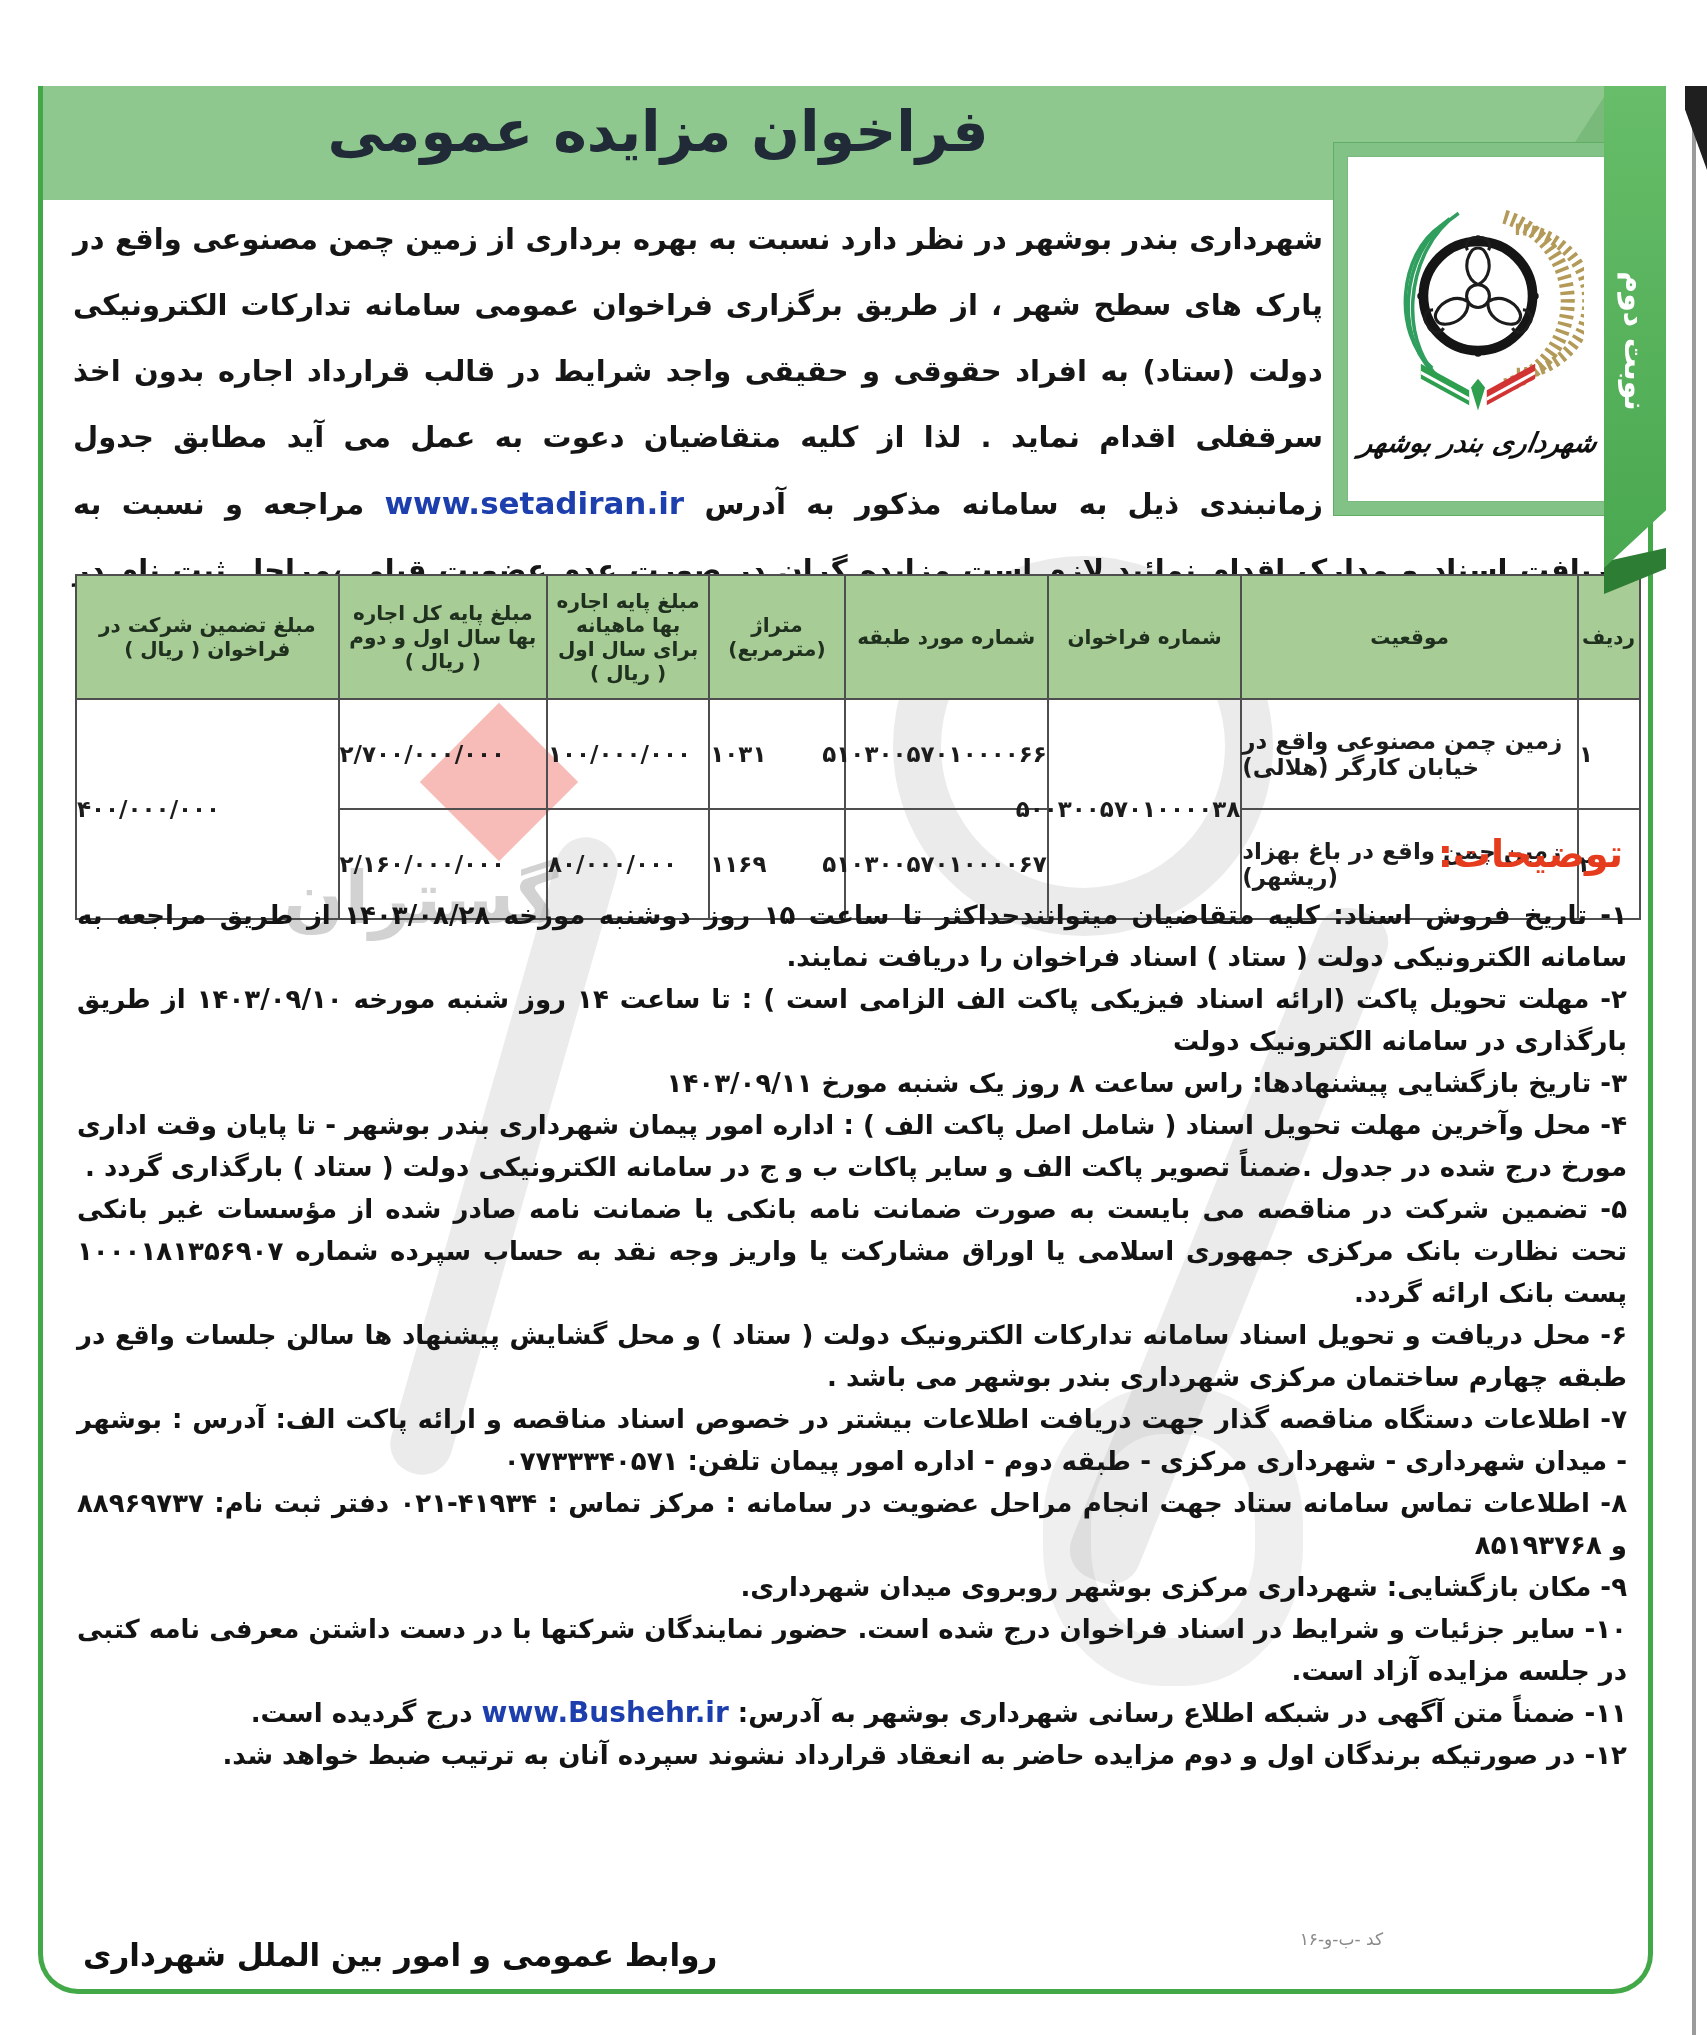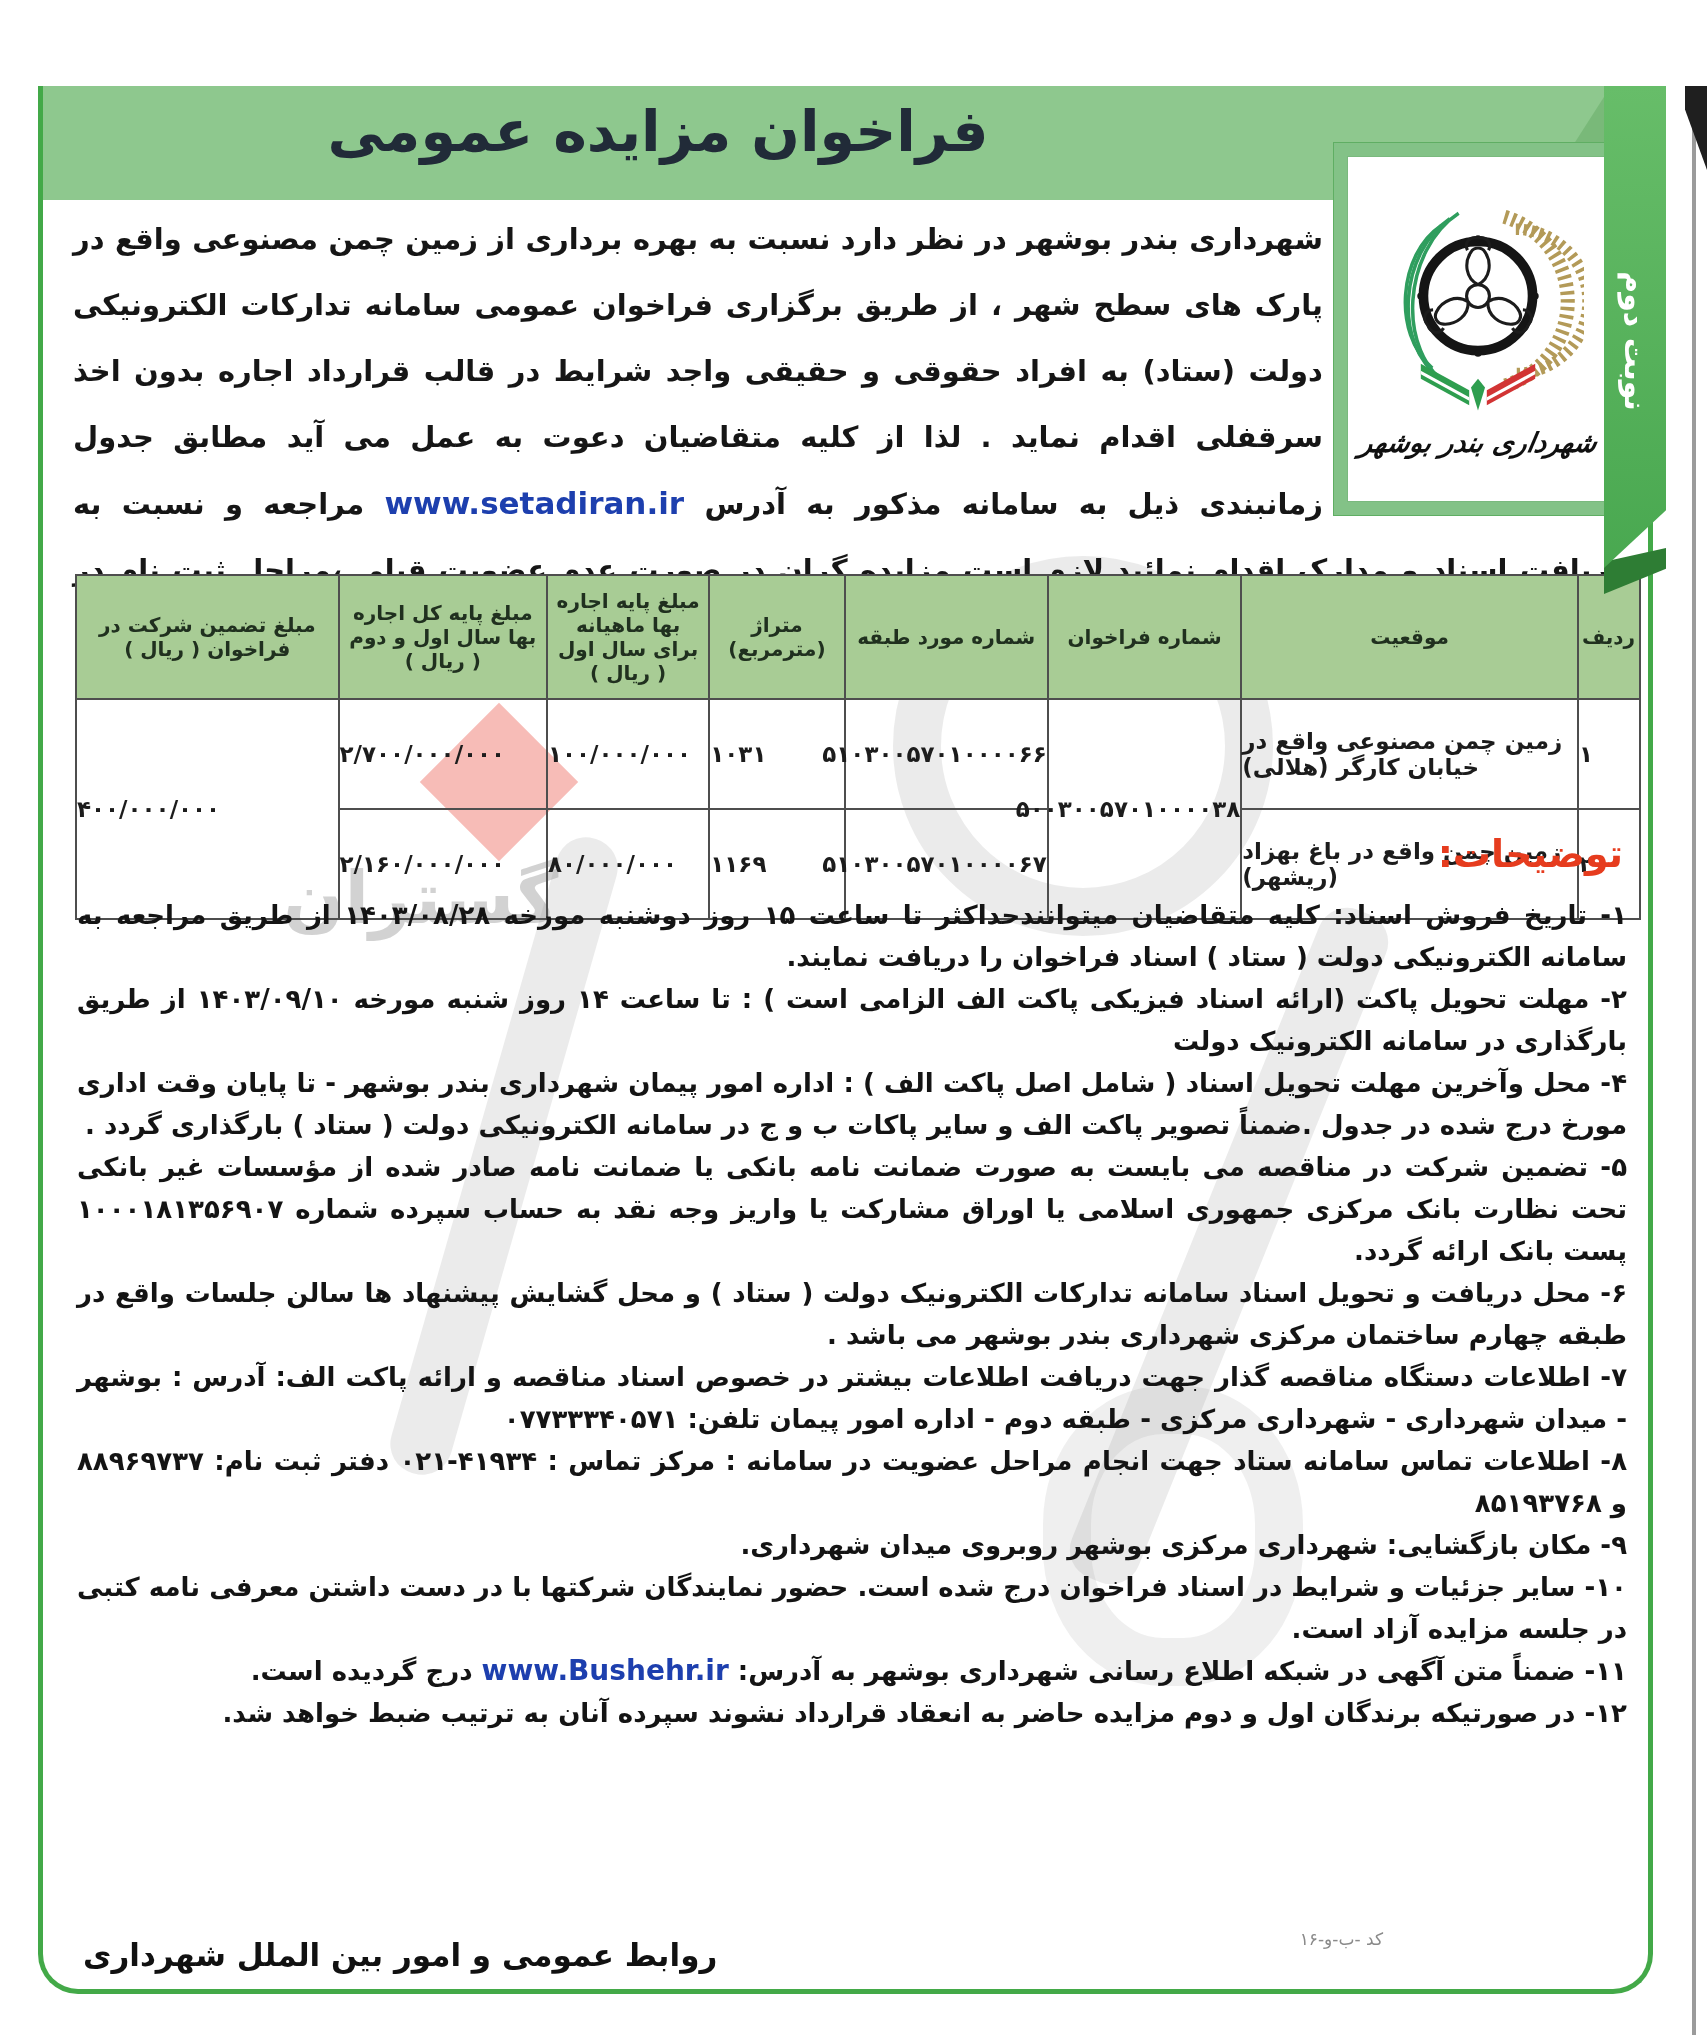--- a/index.html
+++ b/index.html
@@ -206,20 +206,21 @@
           </tr>
         </tbody>
     </table>
   </div>
 
   <div class="abs notes">
     <div class="notes-heading">توضیحات:</div>
     <div>
         <div class="note-item">۱- تاریخ فروش اسناد: کلیه متقاضیان میتوانندحداکثر تا ساعت ۱۵ روز دوشنبه مورخه ۱۴۰۳/۰۸/۲۸ از طریق مراجعه به سامانه الکترونیکی دولت ( ستاد ) اسناد فراخوان را دریافت نمایند.</div>
         <div class="note-item">۲- مهلت تحویل پاکت (ارائه اسناد فیزیکی پاکت الف الزامی است ) : تا ساعت ۱۴ روز شنبه مورخه ۱۴۰۳/۰۹/۱۰ از طریق بارگذاری در سامانه الکترونیک دولت</div>
+        <div class="note-item">۳- تاریخ بازگشایی پیشنهادها: راس ساعت ۸ روز یک شنبه مورخ ۱۴۰۳/۰۹/۱۱</div>
         <div class="note-item">۴- محل وآخرین مهلت تحویل اسناد ( شامل اصل پاکت الف ) : اداره امور پیمان شهرداری بندر بوشهر - تا پایان وقت اداری مورخ درج شده در جدول .ضمناً تصویر پاکت الف و سایر پاکات ب و ج در سامانه الکترونیکی دولت ( ستاد ) بارگذاری گردد .</div>
         <div class="note-item">۵- تضمین شرکت در  مناقصه می بایست به صورت ضمانت نامه بانکی یا ضمانت نامه صادر شده از مؤسسات غیر بانکی تحت نظارت بانک مرکزی جمهوری اسلامی یا اوراق مشارکت یا واریز وجه نقد به حساب سپرده شماره ۱۰۰۰۱۸۱۳۵۶۹۰۷ پست بانک ارائه گردد.</div>
         <div class="note-item">۶- محل دریافت و تحویل اسناد سامانه تدارکات الکترونیک دولت ( ستاد ) و محل گشایش پیشنهاد ها سالن جلسات واقع در طبقه چهارم ساختمان مرکزی شهرداری بندر بوشهر می باشد .</div>
         <div class="note-item">۷- اطلاعات دستگاه مناقصه گذار جهت دریافت اطلاعات بیشتر در خصوص اسناد مناقصه و ارائه پاکت الف: آدرس : بوشهر - میدان شهرداری - شهرداری مرکزی - طبقه دوم - اداره امور پیمان تلفن: ۰۷۷۳۳۳۴۰۵۷۱</div>
         <div class="note-item">۸- اطلاعات تماس سامانه ستاد جهت انجام مراحل عضویت در سامانه : مرکز تماس : ۴۱۹۳۴-۰۲۱  دفتر ثبت نام: ۸۸۹۶۹۷۳۷ و ۸۵۱۹۳۷۶۸</div>
         <div class="note-item">۹- مکان بازگشایی: شهرداری مرکزی بوشهر روبروی میدان شهرداری.</div>
         <div class="note-item">۱۰- سایر جزئیات و شرایط در اسناد فراخوان درج شده است. حضور نمایندگان شرکتها با در دست داشتن معرفی نامه کتبی در جلسه مزایده آزاد است.</div>
         <div class="note-item">۱۱- ضمناً متن آگهی در شبکه اطلاع رسانی شهرداری بوشهر به آدرس: <a class="url" href="#">www.Bushehr.ir</a> درج گردیده است.</div>
         <div class="note-item">۱۲- در صورتیکه برندگان اول و دوم مزایده حاضر به انعقاد قرارداد نشوند سپرده آنان به ترتیب ضبط خواهد شد.</div>
       </div>

